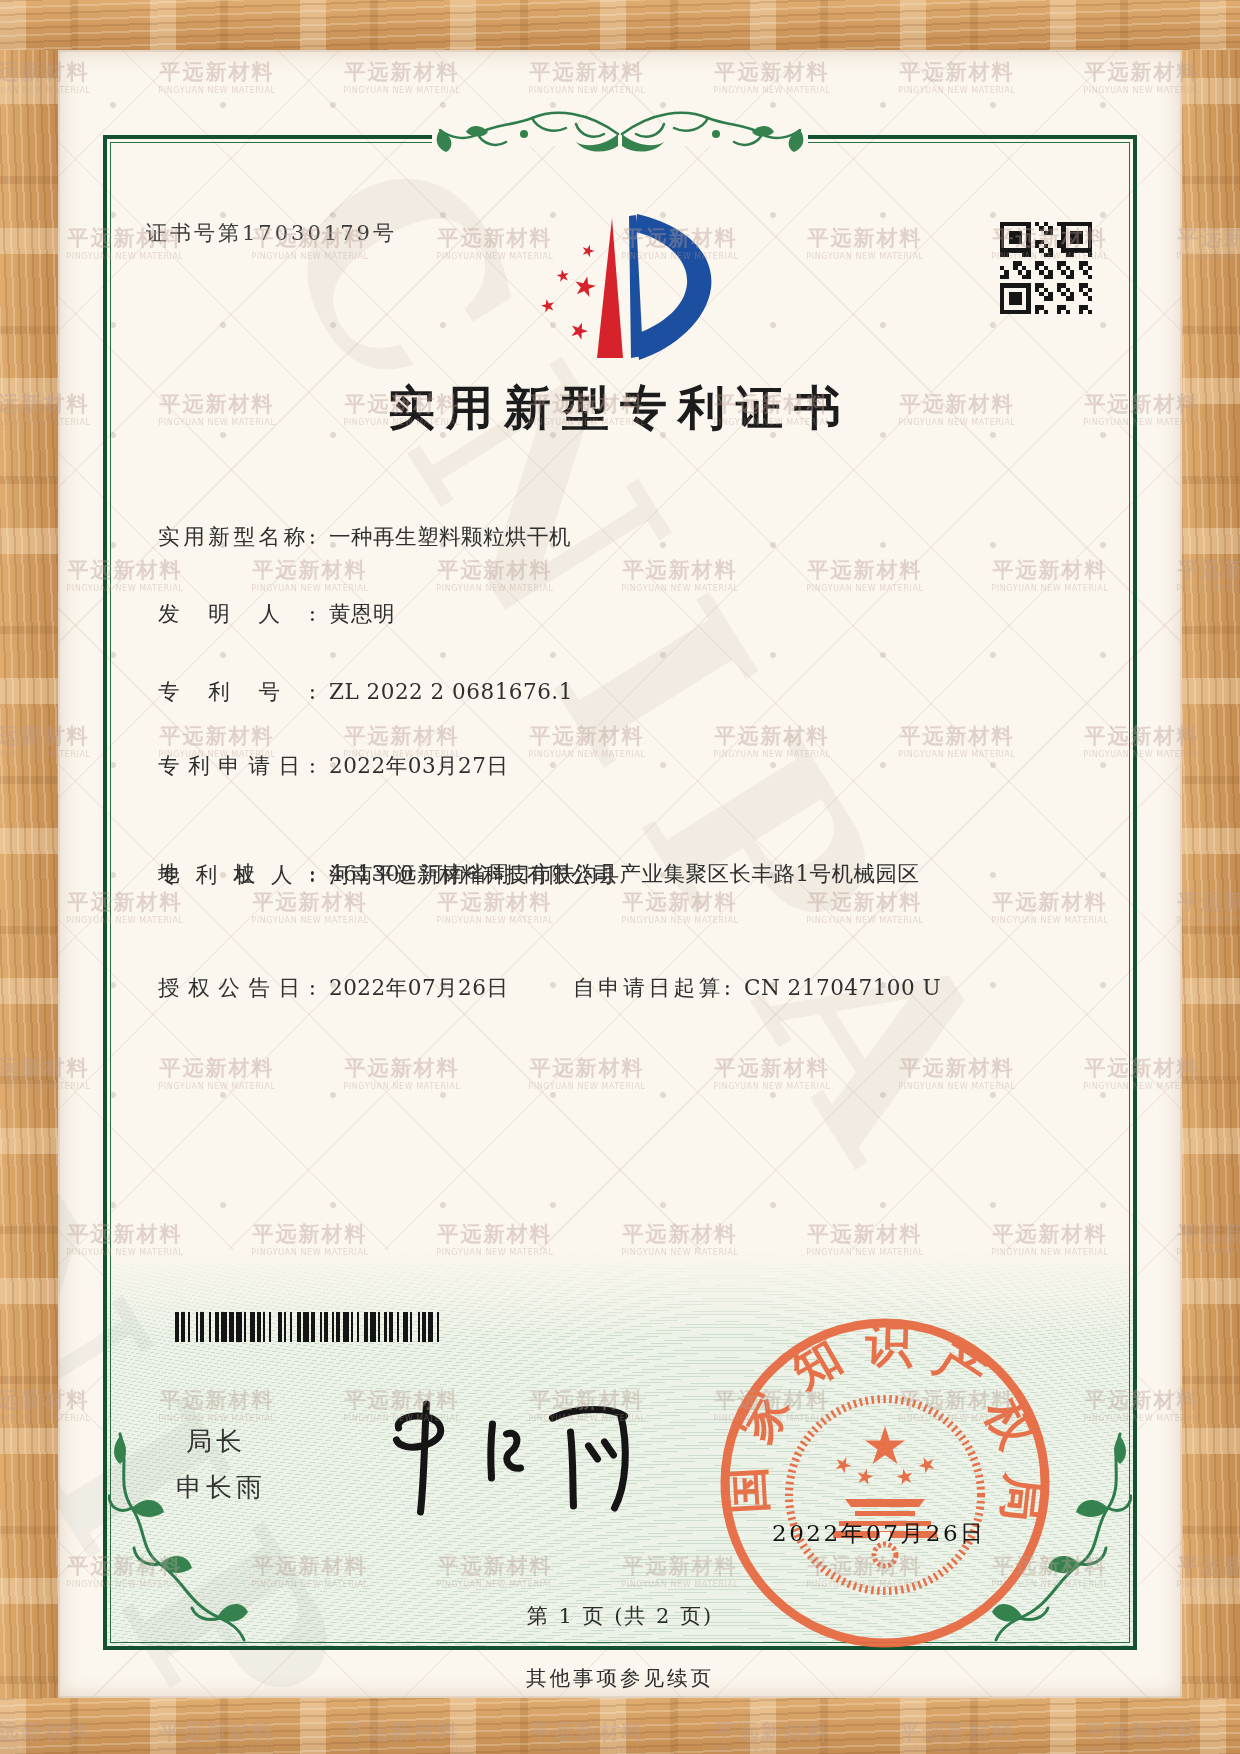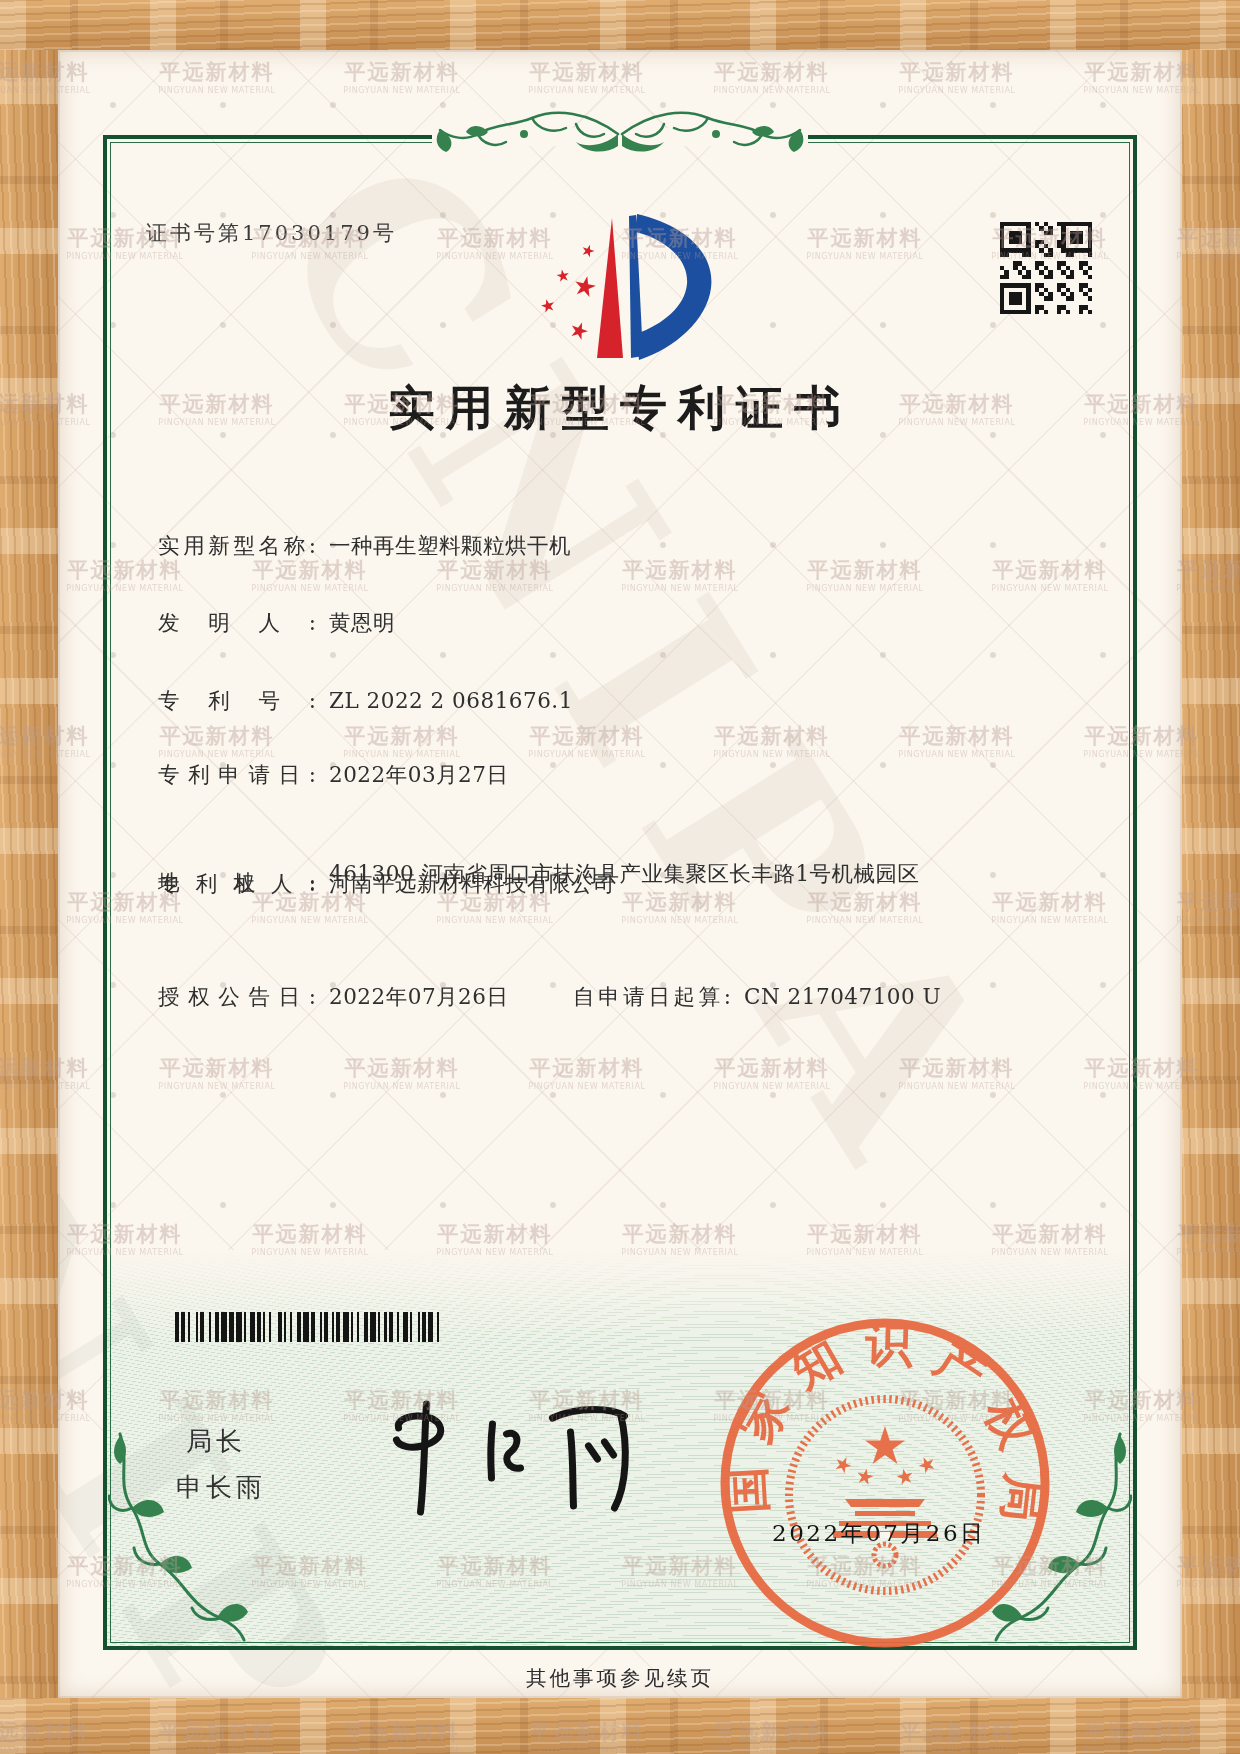--- a/index.html
+++ b/index.html
@@ -35,21 +35,21 @@
   
   .cert-no{position:absolute;left:146px;top:219px;z-index:5;font-size:21px;letter-spacing:3px;color:#3b3b3b;}
   .logo{position:absolute;left:537px;top:206px;width:180px;height:158px;z-index:5;}
   .qr{position:absolute;left:1000px;top:222px;width:92px;height:92px;z-index:5;
       display:grid;grid-template-columns:repeat(21,1fr);grid-template-rows:repeat(21,1fr);background:#fbf6ee;}
   .qr .qd{background:#161616;}
   .title{position:absolute;left:58px;top:377px;width:1124px;z-index:5;margin:0;text-align:center;
          font-size:47px;font-weight:bold;letter-spacing:11px;color:#1c1c1c;}
   
   .frow{position:absolute;left:158px;z-index:5;font-size:21.5px;color:#2f2f2f;white-space:nowrap;}
-  .flabel{display:inline-block;width:158px;text-align:justify;text-align-last:justify;margin-top:9px;}
+  .flabel{display:inline-block;width:158px;text-align:justify;text-align-last:justify;}
   .fvalue{margin-left:13px;letter-spacing:.5px;}
   .r-name{top:522px;} .r-inventor{top:599px;} .r-patentno{top:677px;} .r-filing{top:751px;}
   .r-patentee{top:860px;} .r-address{top:856px;line-height:36px;} .r-grant{top:973px;width:940px;}
   .r-address .fvalue{display:inline-block;width:668px;white-space:normal;vertical-align:top;}
   .pair2{position:absolute;left:415px;top:0;}
   
   .paras{position:absolute;left:156px;top:1030px;width:932px;z-index:5;}
   .paras p{margin:0;font-size:21.5px;line-height:36.5px;letter-spacing:2.6px;
            text-indent:2.2em;color:#222;}
   
@@ -756,20 +756,21 @@
         <rect x="-30" y="16" width="60" height="5"></rect>
         <path d="M-46,26 L46,26 L46,31 L-46,31 Z"></path>
         <rect x="-52" y="36" width="104" height="7"></rect>
       </g>
       <rect x="-5" y="37" width="10" height="6" fill="#fdf8f1"></rect>
       <circle cy="60" r="11" fill="none" class="seal-ink" stroke-width="5" stroke-dasharray="3,2.5"></circle>
     </g>
   </svg>
   <div class="seal-date">2022年07月26日</div>
 
+  <div class="page-info">第 1 页 (共 2 页)</div>
   <div class="bottom-note">其他事项参见续页</div>
 
   <div class="wood wood-v wood-left"></div>
   <div class="wood wood-v wood-right"></div>
   <div class="wood wood-h wood-top"></div>
   <div class="wood wood-h wood-bottom"></div>
 
   <div class="wm-layer">
       <div class="wm-tile" style="left: -60px; top: 58px;">
         <div class="wm-l1">平远新材料</div>

